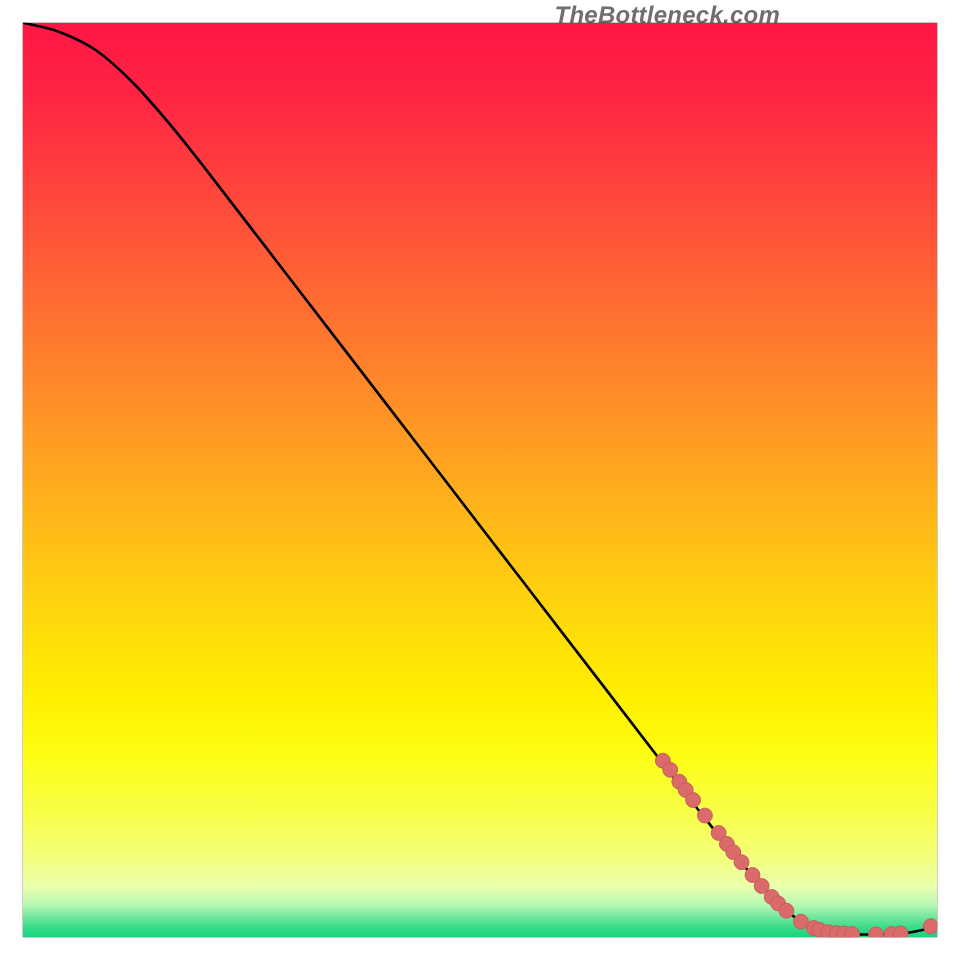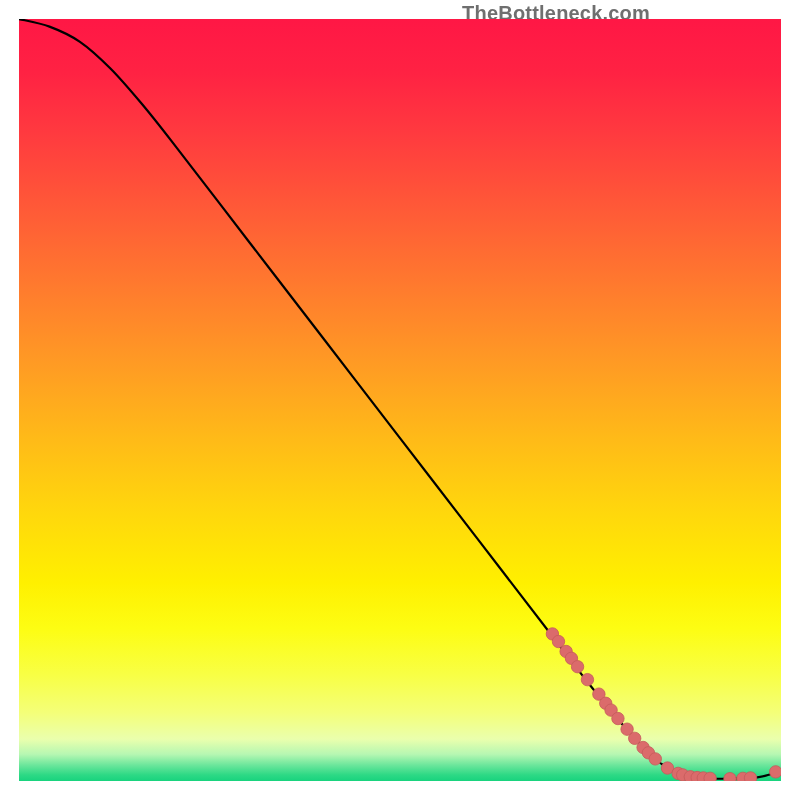--- a/index.html
+++ b/index.html
@@ -1,17 +1,17 @@
 <!DOCTYPE html>
 <html><head>
 <meta charset="utf-8">
 <style>
   * { margin: 0; padding: 0; box-sizing: border-box; }
   html, body { width: 800px; height: 800px; background: #fff; overflow: hidden; }
-  .wrap { position: relative; width: 656px; height: 800px; }
+  .wrap { position: relative; width: 656px; height: 800px; font-style: italic; }
   .attrib {
     position: absolute;
     top: 2px; right: 6px;
     font-family: Arial, Helvetica, sans-serif;
     font-size: 20px;
     font-weight: 700;
     color: #6f6f6f;
     letter-spacing: 0.2px;
   }
   .plot {

